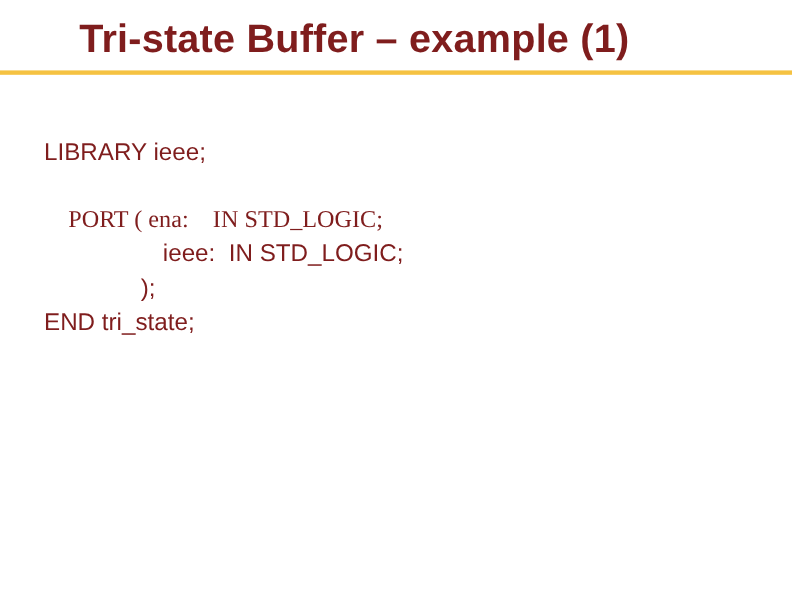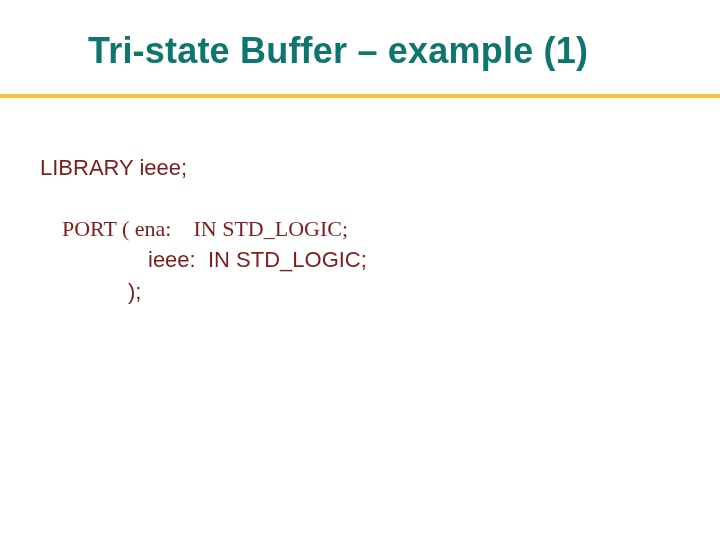--- a/index.html
+++ b/index.html
@@ -14,25 +14,25 @@
   .slide {
     width: 720px;
     height: 540px;
     position: relative;
     box-sizing: border-box;
   }
   .title-wrap {
     padding: 14px 26px 0 72px;
   }
   .title {
-    color: #0f766e;
+    color: #7f1d1d;
     font-size: 36px;
     font-weight: bold;
     letter-spacing: 0.2px;
-    margin: 16px;
+    margin: 0;
     padding-bottom: 6px;
   }
   .rule {
     height: 4px;
     background: #f5c242;
     margin: 2px 0 0 0;
     width: 100%;
   }
   .body {
     padding: 54px 0 0 40px;
@@ -63,16 +63,17 @@
   <div class="body">
 
     <div class="block">
       <div class="line">LIBRARY ieee;</div>
     </div>
 
     <div class="block">
       <div class="line indent1">PORT ( ena:    IN STD_LOGIC;</div>
       <div class="line indent2">ieee:  IN STD_LOGIC;</div>
       <div class="line indent3">);</div>
+      <div class="line">END tri_state;</div>
     </div>
 
   </div>
 </div>
 
 </body></html>

